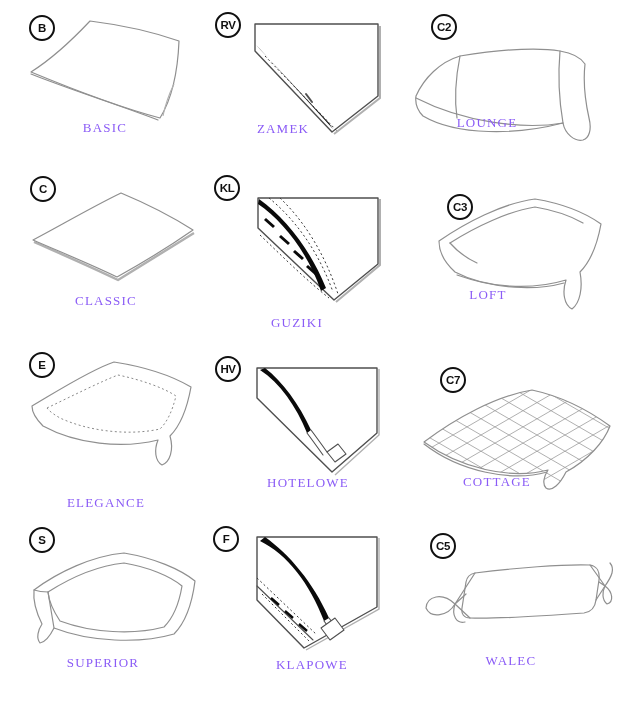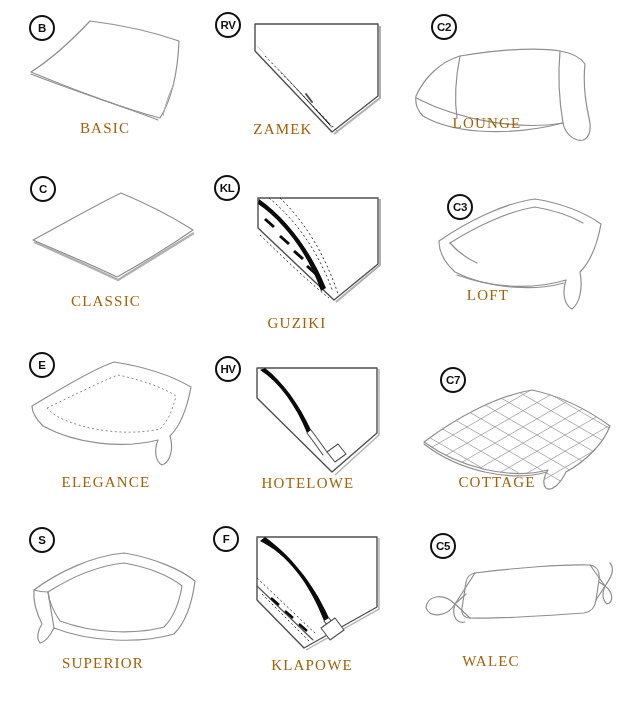--- a/index.html
+++ b/index.html
@@ -4,22 +4,22 @@
 <style>
   html,body{margin:0;padding:0;}
   body{width:643px;height:720px;background:#ffffff;position:relative;
        font-family:"Liberation Serif", serif;}
   .sheet{position:absolute;left:0;top:0;width:643px;height:720px;background:#fff;}
   .badge{position:absolute;width:26px;height:26px;box-sizing:border-box;
          border:2.6px solid #101010;border-radius:50%;background:#fff;
          display:flex;align-items:center;justify-content:center;
          font-family:"Liberation Sans", sans-serif;font-weight:bold;
          font-size:11.5px;letter-spacing:-0.4px;color:#101010;}
-  .label{position:absolute;width:170px;text-align:center;font-size:15px;
-         letter-spacing:1.2px;color:#a16207;white-space:nowrap;}
+  .label{position:absolute;width:170px;text-align:center;font-size:13px;
+         letter-spacing:1.2px;color:#8b5cf6;white-space:nowrap;}
   svg.draw{position:absolute;overflow:visible;}
   .thin{fill:none;stroke:#8f8f8f;stroke-width:1.2;stroke-linecap:round;stroke-linejoin:round;}
   .thin2{fill:#ffffff;stroke:#8f8f8f;stroke-width:1.2;stroke-linejoin:round;}
   .dk{fill:#ffffff;stroke:#4f4f4f;stroke-width:1.4;stroke-linejoin:round;}
   .dkl{fill:none;stroke:#4f4f4f;stroke-width:1.1;stroke-linecap:round;}
   .sh{fill:none;stroke:#b0b0b0;stroke-width:2;}
   .dot{fill:none;stroke:#3a3a3a;stroke-width:1;stroke-dasharray:2,2.6;}
   .blk{fill:#0a0a0a;stroke:none;}
   .btn{fill:none;stroke:#0a0a0a;stroke-width:3;stroke-linecap:butt;}
   .lat{fill:none;stroke:#9c9c9c;stroke-width:0.8;}
@@ -109,21 +109,21 @@
   </div>
 
   <div>
     <div class="badge" style="left:29px;top:352px;">
       <span>E</span>
       </div>
     <svg class="draw" style="left:28px;top:354px;" width="172" height="114" viewBox="0 0 172 114">
       <path class="thin2" d="M4,52 C28,38 62,16 86,8 C118,13 146,23 163,33 C159,55 152,72 142,82 C146,96 142,108 134,111 C127,107 126,96 130,86 C94,95 48,90 15,72 C7,64 4,58 4,52 Z"></path>
       <path class="dot" style="stroke:#8a8a8a" d="M19,54 C44,42 72,28 90,21 C114,26 136,34 148,42 C144,58 139,68 132,75 C100,82 60,77 32,64 C27,61 22,58 19,54 Z"></path>
     </svg>
-    <div class="label" style="left:21px;top:474px;">ELEGANCE</div>
+    <div class="label" style="left:21px;top:495px;">ELEGANCE</div>
   </div>
 
   <div>
     <div class="badge" style="left:215px;top:356px;">
       <span>HV</span>
       </div>
     <svg class="draw" style="left:255px;top:364px;" width="126" height="112" viewBox="0 0 126 112">
       <path class="sh" d="M124,5 L124,71 L80,111" style="stroke-width:1.4"></path>
       <path class="dk" d="M2,4 L122,4 L122,69 L77,108 L2,34 Z"></path>
       <path class="blk" d="M10,4 C28,18 44,40 56,66 L52,69 C41,42 25,19 5,6 Z"></path>
@@ -191,16 +191,16 @@
       </div>
     <svg class="draw" style="left:422px;top:556px;" width="196" height="76" viewBox="0 0 196 76">
       <path class="thin2" d="M53,17 C92,12 142,8 168,9 C175,10 178,16 177,24 L174,44 C173,52 169,56 162,57 C120,60 70,63 48,62 C42,62 39,58 40,52 L44,26 C45,20 48,18 53,17 Z"></path>
       <path class="thin" d="M53,17 L33,48 M48,62 L33,48 M44,38 L33,48"></path>
       <path class="thin2" d="M33,48 C20,36 5,40 4,52 C9,63 26,60 33,48 Z"></path>
       <path class="thin" d="M33,48 C29,60 35,68 43,66"></path>
       <path class="thin" d="M168,9 L183,30 M174,44 L183,30 M177,26 L183,30"></path>
       <path class="thin" d="M183,30 C190,20 193,13 188,7"></path>
       <path class="thin2" d="M183,30 C191,36 192,46 185,48 C180,44 180,36 183,30 Z"></path>
     </svg>
-    <div class="label" style="left:406px;top:653px;">WALEC</div>
+    <div class="label" style="left:426px;top:653px;">WALEC</div>
   </div>
 
 </div>
 
 </body></html>

